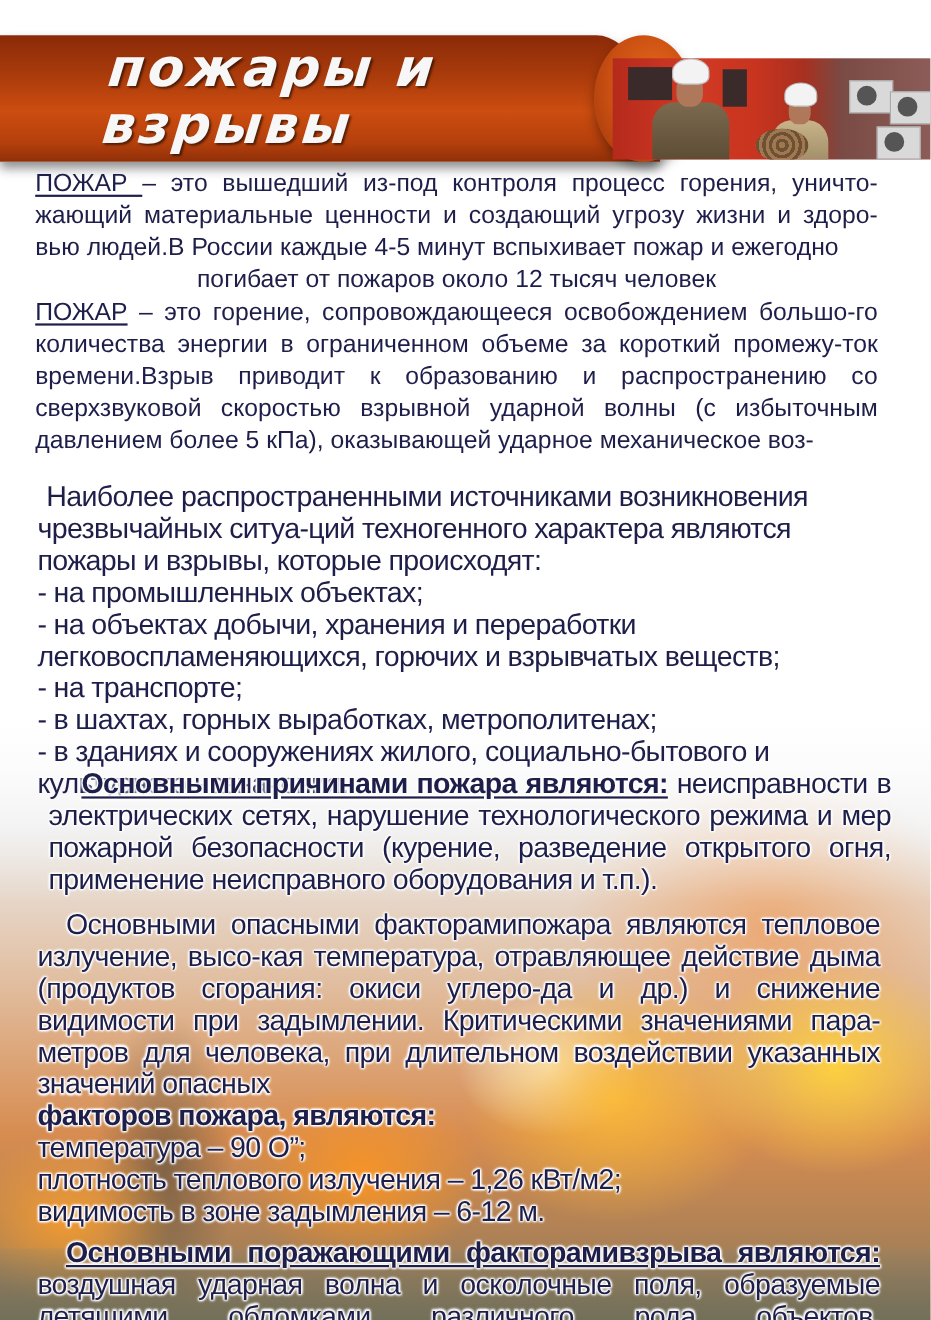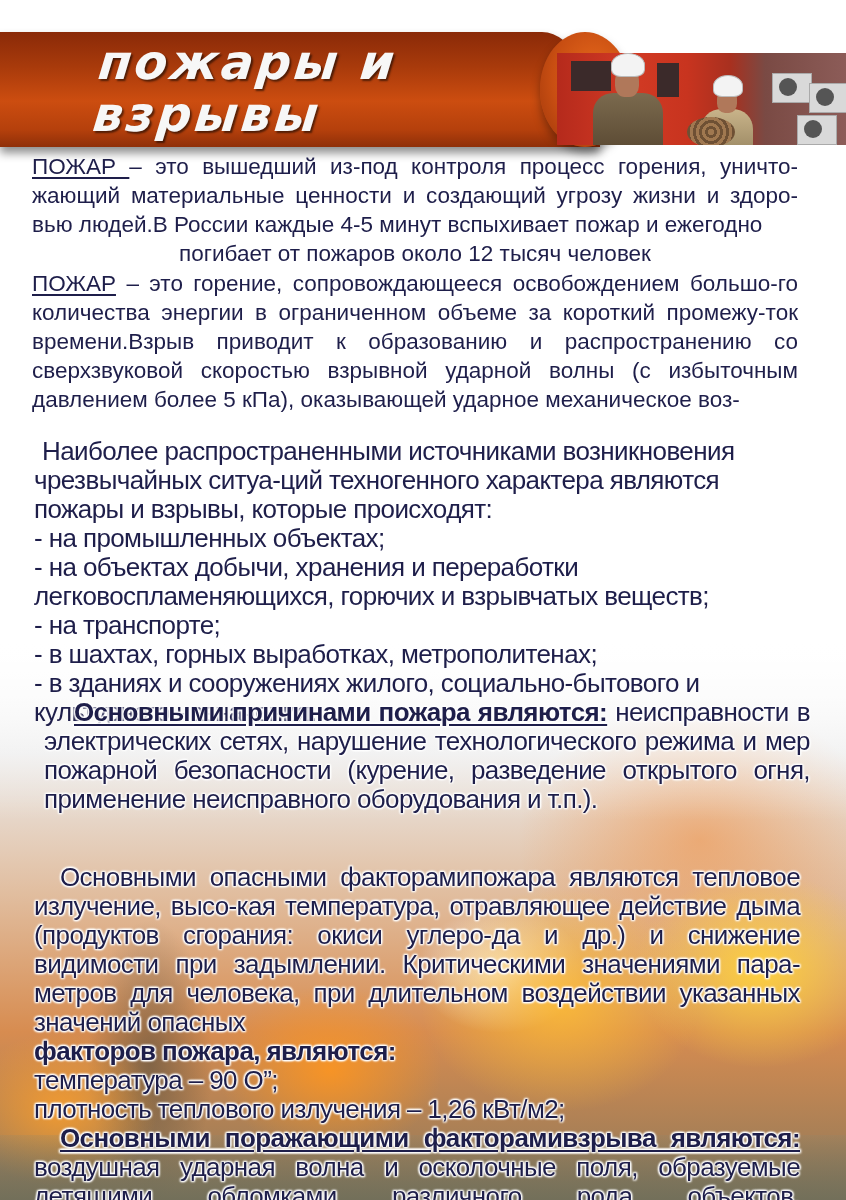--- a/index.html
+++ b/index.html
@@ -133,22 +133,23 @@
   <span class="list-line">- на объектах добычи, хранения и переработки легковоспламеняющихся, горючих и взрывчатых веществ;</span>
   <span class="list-line">- на транспорте;</span>
   <span class="list-line">- в шахтах, горных выработках, метрополитенах;</span>
   <span class="list-line">- в зданиях и сооружениях жилого, социально-бытового и культурного назначения.</span>
 </div>
 
 <div class="block p-cond justify halo" style="top:698px; left:44px; width:766px;">
   <span class="indent"></span><span class="lead">Основными причинами пожара являются:</span><span> неисправности в электрических сетях, нарушение технологического режима и мер пожарной безопасности (курение, разведение открытого огня, применение неисправного оборудования и т.п.).</span>
 </div>
 
-<div class="block p-cond justify halo" style="top:863px; left:34px; width:766px;">
+<div class="block p-cond justify halo" style="top:826px; left:34px; width:766px;">
   <span class="indent" style="width:26px;"></span><span>Основными опасными факторамипожара являются тепловое излучение, высо-кая температура, отравляющее действие дыма (продуктов сгорания: окиси углеро-да и др.) и снижение видимости при задымлении. Критическими значениями пара-метров для человека, при длительном воздействии указанных значений опасных</span>
   <span class="list-line bold">факторов пожара, являются:</span>
   <span class="list-line">температура – 90 О”;</span>
   <span class="list-line">плотность теплового излучения – 1,26 кВт/м2;</span>
+  <span class="list-line">видимость в зоне задымления – 6-12 м.</span>
 </div>
 
 <div class="block p-cond justify halo" style="top:1124px; left:34px; width:766px;">
   <span class="indent" style="width:26px;"></span><span class="lead">Основными поражающими факторамивзрыва являются:</span><span> воздушная ударная волна и осколочные поля, образуемые летящими обломками различного рода объектов, технологического оборудования, взрывных устройств.</span>
 </div>
 
 </body></html>

